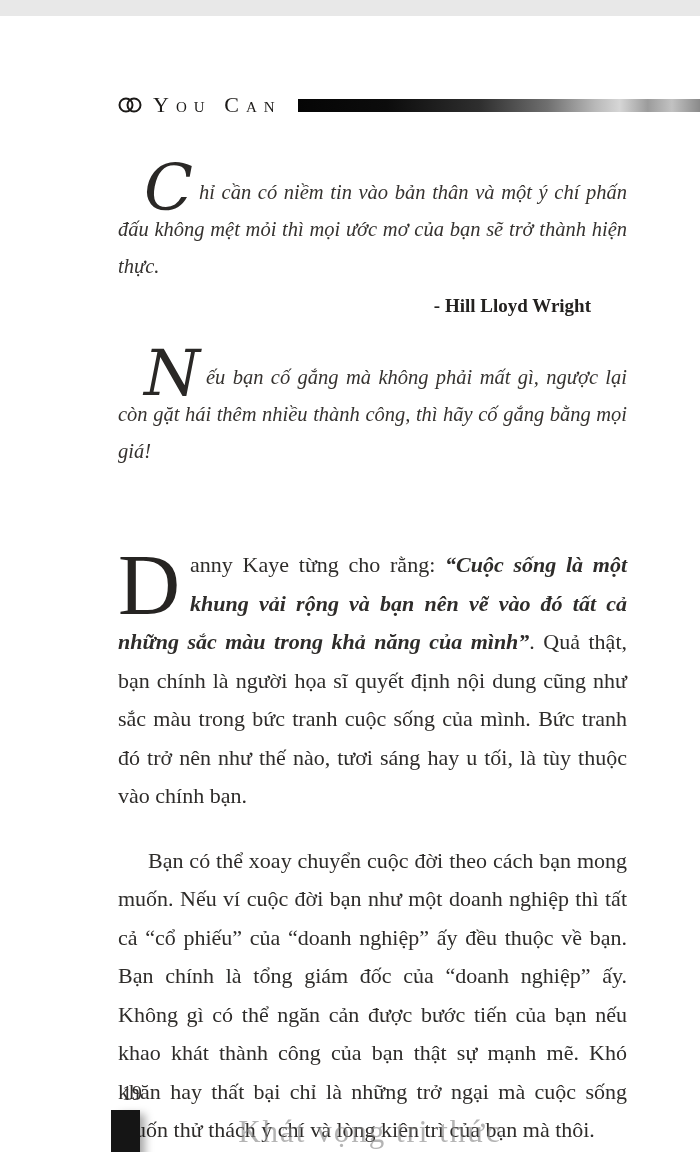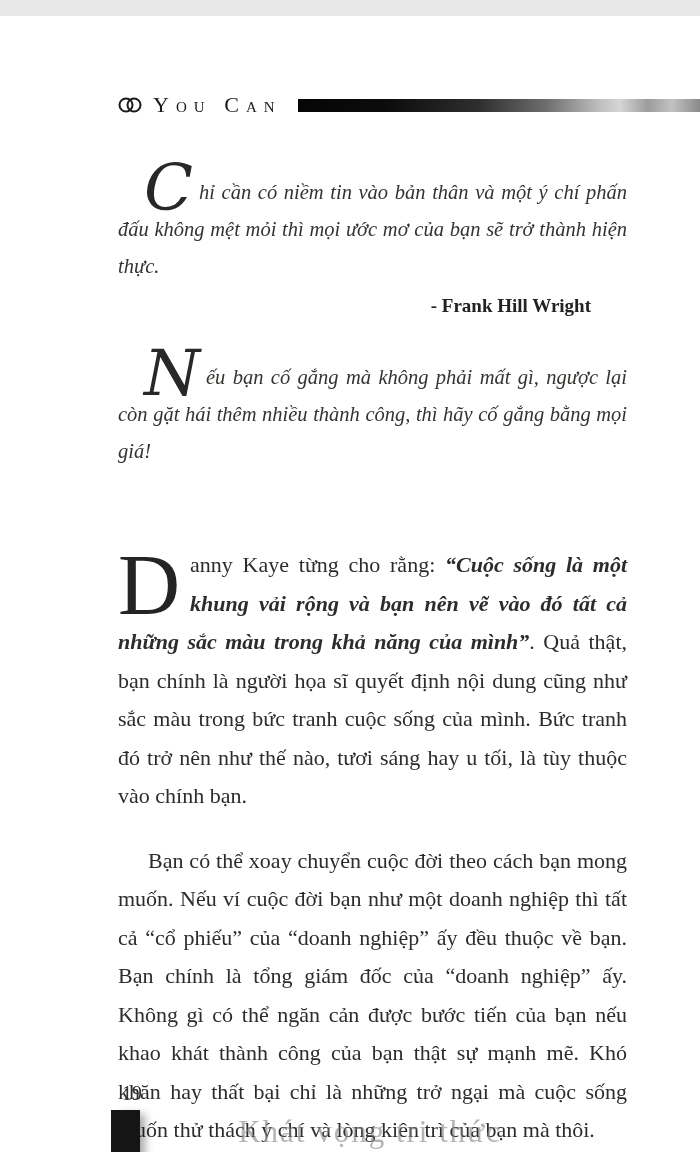--- a/index.html
+++ b/index.html
@@ -165,21 +165,21 @@
     <span class="book-title">You Can</span>
     <div class="rule"></div>
   </div>
 
   <div class="content">
 
     <div class="quote-block">
       <div class="quote-text">
         <span class="quote-initial">C</span><span>hỉ cần có niềm tin vào bản thân và một ý chí phấn đấu không mệt mỏi thì mọi ước mơ của bạn sẽ trở thành hiện thực.</span>
       </div>
-      <div class="quote-attribution">- Frank Hill Wright</div>
+      <div class="quote-attribution">- Hill Lloyd Wright</div>
     </div>
 
     <div class="quote-block second">
       <div class="quote-text">
         <span class="quote-initial">N</span><span>ếu bạn cố gắng mà không phải mất gì, ngược lại còn gặt hái thêm nhiều thành công, thì hãy cố gắng bằng mọi giá!</span>
       </div>
     </div>
 
     <div class="body-copy">
       <div class="para">

